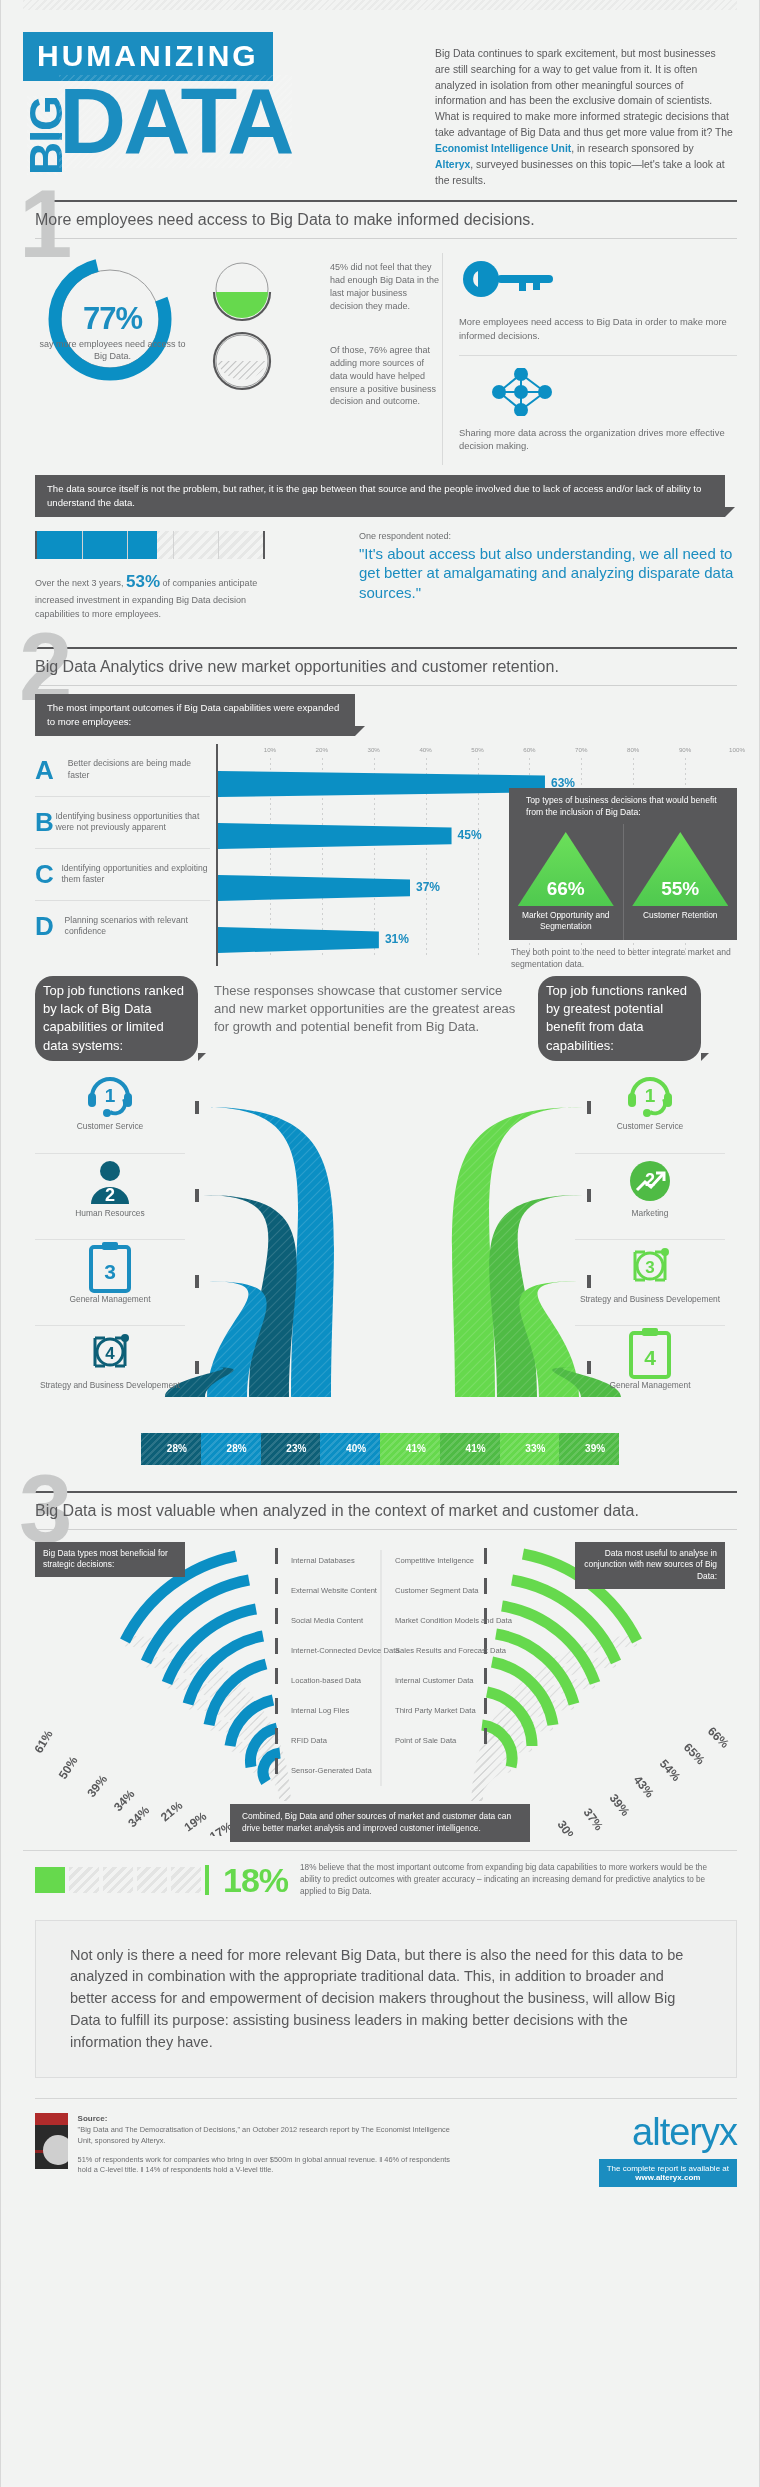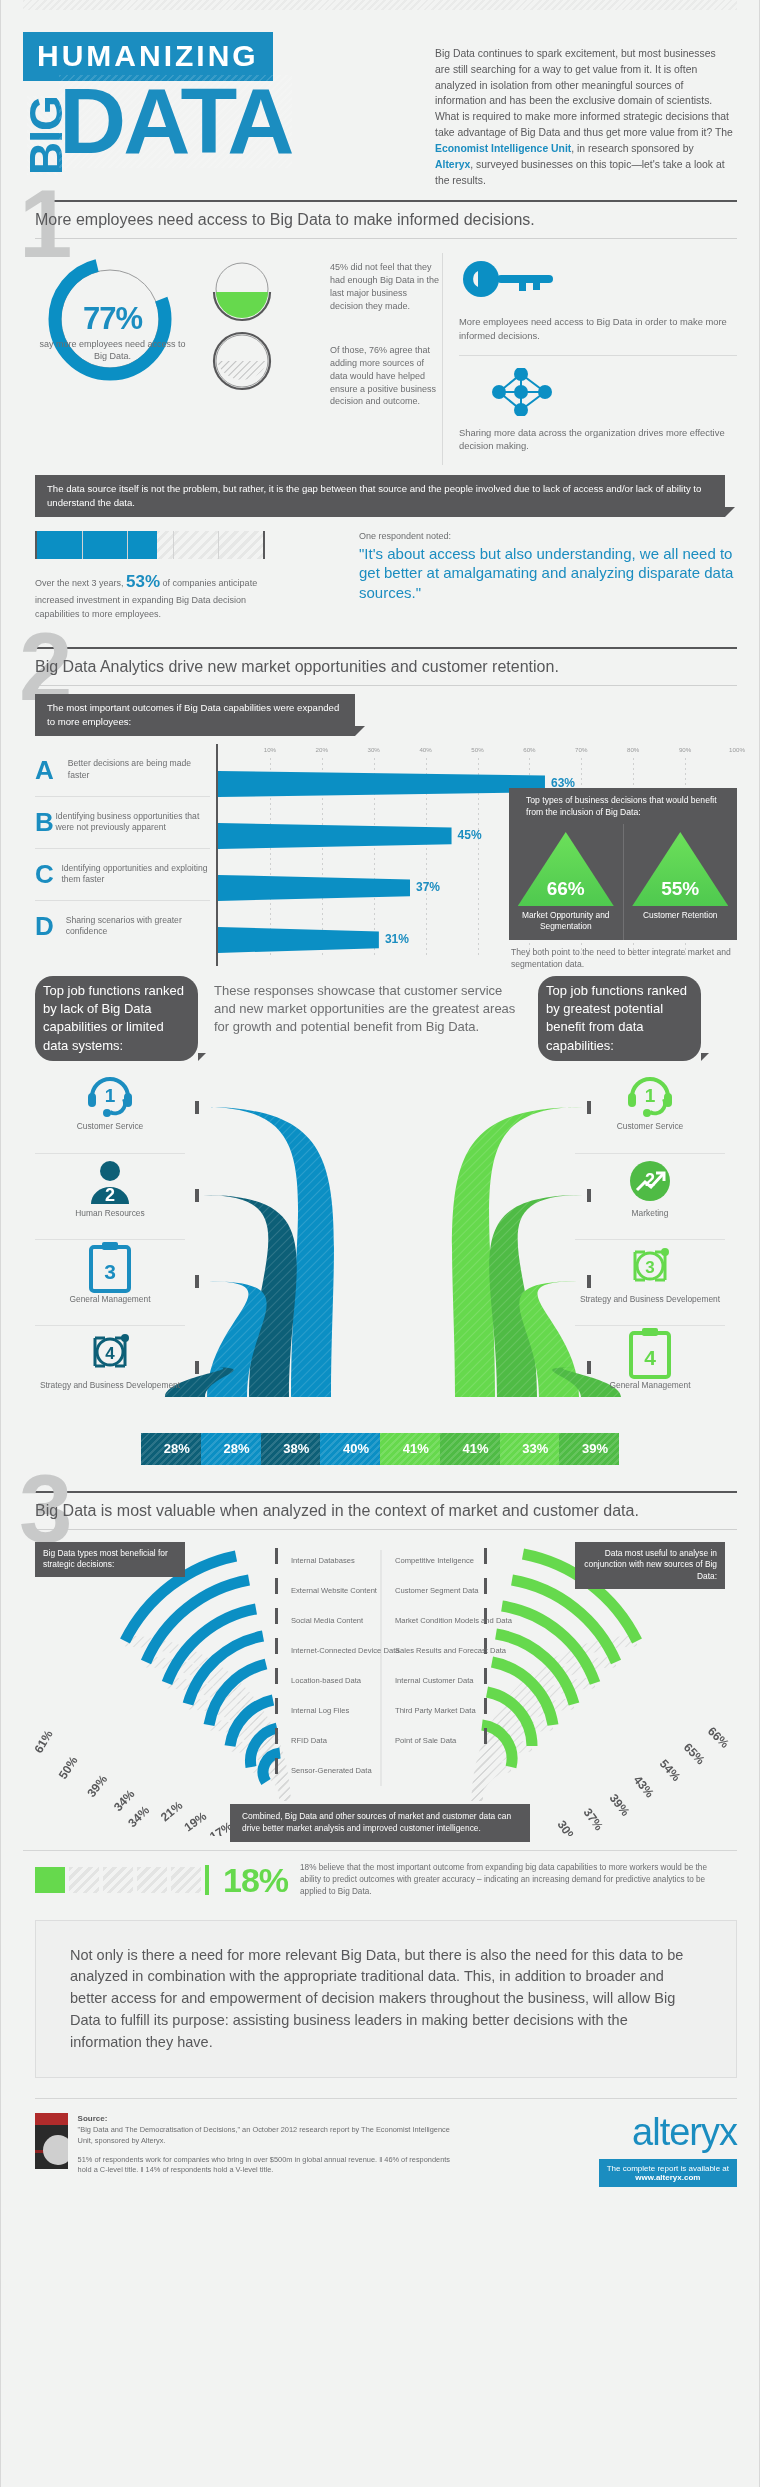--- a/index.html
+++ b/index.html
@@ -110,21 +110,21 @@
   .sankey { position:relative; height:360px; margin:6px 12px 0 12px; }
   .jobcol { position:absolute; top:0; width:150px; }
   .jobcol.left { left:0; }
   .jobcol.right { right:0; }
   .jobitem { height:86px; text-align:center; position:relative;}
   .jobitem + .jobitem { border-top:1px solid #dfe0e0;}
   .jobitem .ico { height:54px; display:flex; align-items:center; justify-content:center;}
   .jobitem .nm { font-size:8.4px; color:#6d6e70; line-height:1.25;}
   .pctbar { display:flex; margin:6px 12px 0 12px; height:32px; }
   .pctbar div { flex:1; display:flex; align-items:center; justify-content:center;
-     font-size:13px; font-weight:bold; color:#fff;padding-left:12px;}
+     font-size:10px; font-weight:bold; color:#fff;padding-left:12px;}
 
   
   .radwrap { position:relative; height:300px; margin-top:6px;}
   .radhead { position:absolute; background:#58585a; color:#fff; font-size:8.4px; line-height:1.4; padding:6px 8px; width:150px;}
   .radhead.l { left:12px; top:6px;}
   .radhead.r { right:12px; top:6px;text-align:right;}
   .radlist { position:absolute; top:10px; font-size:7.6px; color:#6d6e70; line-height:1.2;}
   .radlist li { list-style:none; height:30px; display:flex; align-items:center;}
   .radlist.l { left:268px; }
   .radlist.r { left:372px; }
@@ -294,21 +294,21 @@
           <div class="row">
             <div class="letter">B</div>
             <div class="txt">Identifying business opportunities that were not previously apparent</div>
               </div>
           <div class="row">
             <div class="letter">C</div>
             <div class="txt">Identifying opportunities and exploiting them faster</div>
               </div>
           <div class="row">
             <div class="letter">D</div>
-            <div class="txt">Sharing scenarios with greater confidence</div>
+            <div class="txt">Planning scenarios with relevant confidence</div>
               </div>
         </div>
         <div class="barchart" id="barchart">
           <div class="axis" id="axis">
                 <span style="left: 10%;">10%</span>
                 <span style="left: 20%;">20%</span>
                 <span style="left: 30%;">30%</span>
                 <span style="left: 40%;">40%</span>
                 <span style="left: 50%;">50%</span>
                 <span style="left: 60%;">60%</span>
@@ -524,21 +524,21 @@
                 </svg>
           </div>
           <div class="nm">General Management</div>
         </div>
       </div>
     </div>
 
     <div class="pctbar" style="margin-left:118px; margin-right:118px;">
       <div class="hatch-blue" style="background-color:#0d5f77">28%</div>
       <div class="hatch-blue" style="background-color:#0b8fc4">28%</div>
-      <div class="hatch-blue" style="background-color:#0d5f77">38%</div>
+      <div class="hatch-blue" style="background-color:#0d5f77">23%</div>
       <div class="hatch-blue" style="background-color:#0b8fc4">40%</div>
       <div class="hatch-blue" style="background-color:#66d94d">41%</div>
       <div class="hatch-blue" style="background-color:#4fbb45">41%</div>
       <div class="hatch-blue" style="background-color:#66d94d">33%</div>
       <div class="hatch-blue" style="background-color:#4fbb45">39%</div>
     </div>
   </div>
 
   <div style="position:relative; margin-top:26px;">
     <div class="bignum" style="top:-20px;">3</div>

